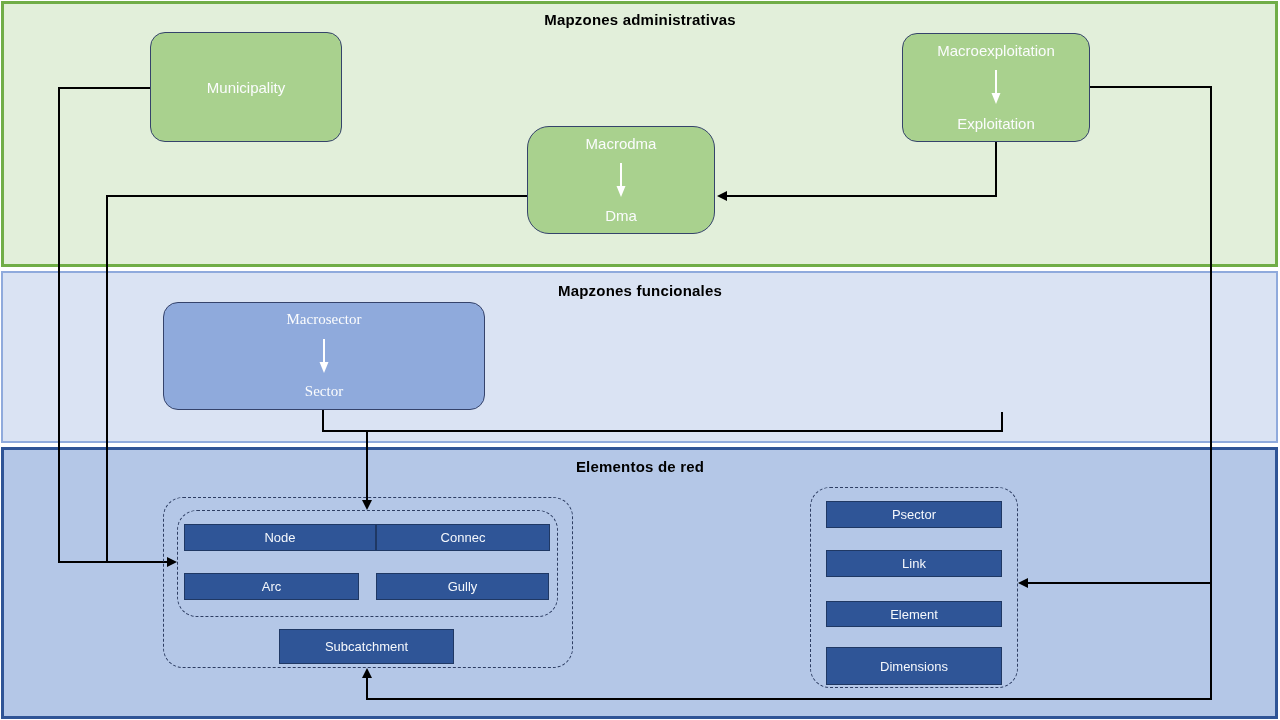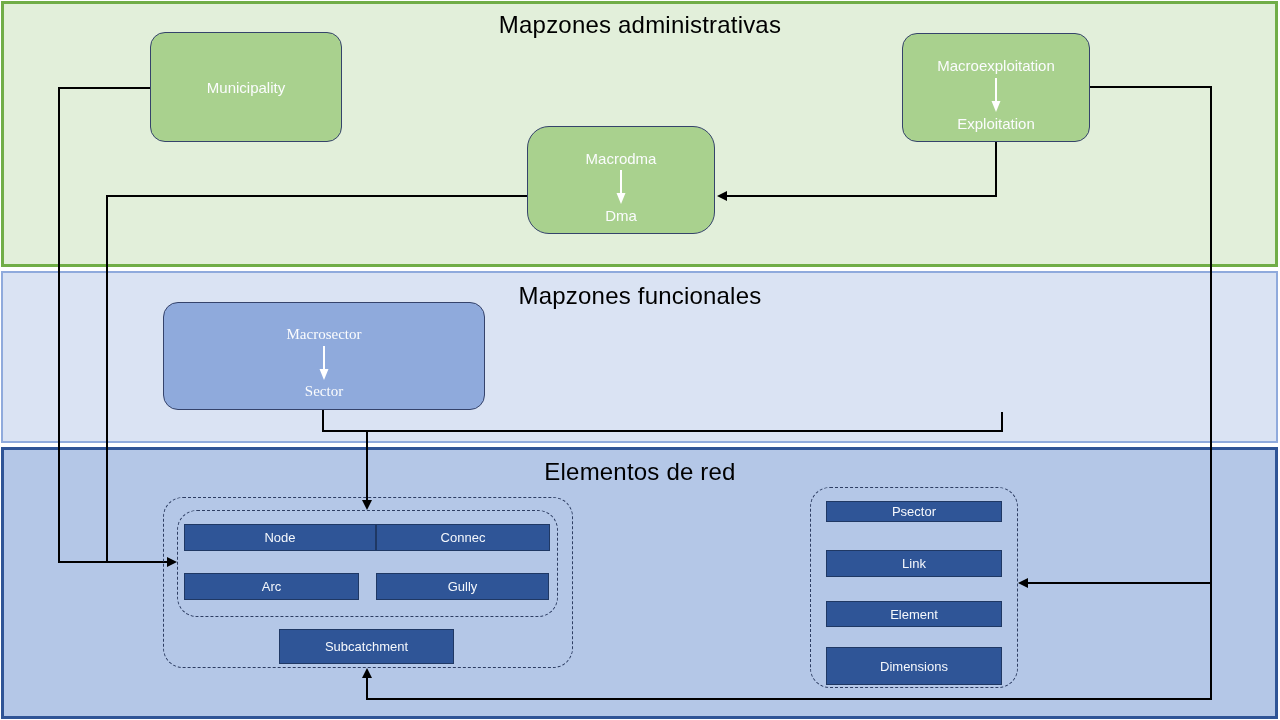--- a/index.html
+++ b/index.html
@@ -7,34 +7,34 @@
     position:relative;width:1280px;height:720px;overflow:hidden;
     font-family:"Liberation Sans",sans-serif;background:#ffffff;
   }
   
   .section{position:absolute;left:1px;width:1277px;box-sizing:border-box;}
   .sec-admin{top:1px;height:266px;background:#e2efda;border:3px solid #70ad47;}
   .sec-func{top:271px;height:172px;background:#dae3f3;border:2px solid #8faadc;}
   .sec-net {top:447px;height:272px;background:#b4c7e7;border:3px solid #2f5496;}
   .sec-title{
     position:absolute;left:0;right:0;text-align:center;
-    font-size:24px;font-weight:400;color:#000000;letter-spacing:.2px;
+    font-size:15px;font-weight:700;color:#000000;letter-spacing:.2px;
   }
   .t-admin{top:11px;}
   .t-func{top:282px;}
   .t-net{top:458px;}
   
   .rnode{
     position:absolute;border:1.5px solid #35436b;border-radius:15px;
     color:#fbfcfd;font-size:15px;display:flex;align-items:center;justify-content:center;
     box-sizing:border-box;text-align:center;
   }
   .green{background:#a9d18e;}
   .blue{background:#8faadc;font-family:Liberation Serif, serif;}
-  .stacked{flex-direction:column;justify-content:space-between;padding:24px 0 10px 0;}
+  .stacked{flex-direction:column;justify-content:space-between;padding:9px 0 10px 0;}
   .rnode .lbl{line-height:1;}
   
   .dashed{
     position:absolute;border:1.4px dashed #2e3e63;border-radius:20px;
     box-sizing:border-box;background:transparent;
   }
   
   .nbox{
     position:absolute;background:#2f5597;border:1px solid #1f3864;
     color:#f5f8fc;font-size:13px;display:flex;align-items:center;justify-content:center;
@@ -126,21 +126,21 @@
   <div class="nbox" style="left:184px;top:573px;width:175px;height:27px;">
     <span>Arc</span>
   </div>
   <div class="nbox" style="left:376px;top:573px;width:173px;height:27px;">
     <span>Gully</span>
   </div>
   <div class="nbox" style="left:279px;top:629px;width:175px;height:35px;">
     <span>Subcatchment</span>
   </div>
 
-  <div class="nbox" style="left:826px;top:501px;width:176px;height:21px;">
+  <div class="nbox" style="left:826px;top:501px;width:176px;height:27px;">
     <span>Psector</span>
   </div>
   <div class="nbox" style="left:826px;top:550px;width:176px;height:27px;">
     <span>Link</span>
   </div>
   <div class="nbox" style="left:826px;top:601px;width:176px;height:26px;">
     <span>Element</span>
   </div>
   <div class="nbox" style="left:826px;top:647px;width:176px;height:38px;">
     <span>Dimensions</span>

